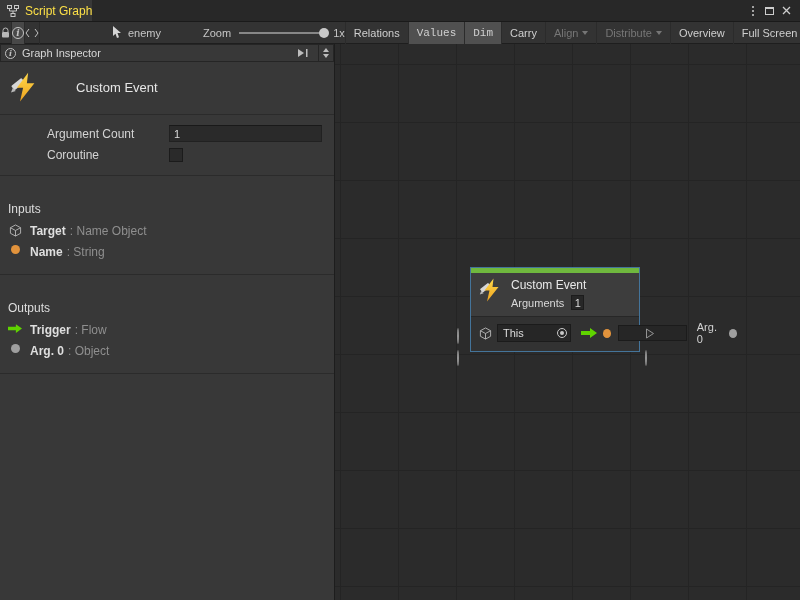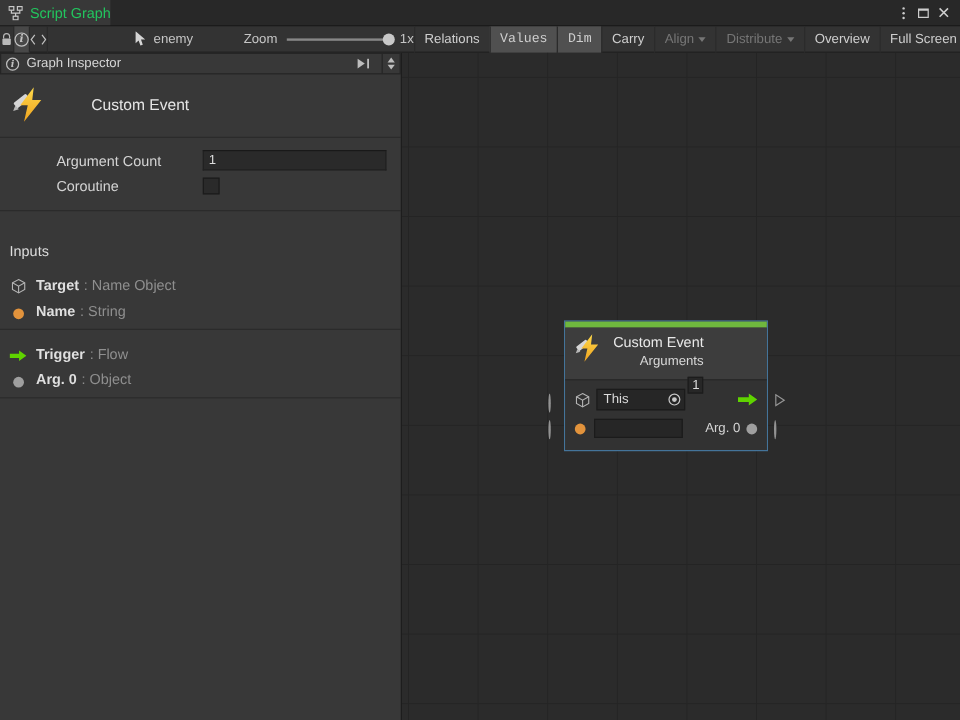--- a/index.html
+++ b/index.html
@@ -2,21 +2,21 @@
 <html><head>
 <meta charset="utf-8">
 <style>
   *{box-sizing:border-box;margin:0;padding:0;}
   html,body{width:800px;height:600px;overflow:hidden;}
   body{background:#282828;font-family:"Liberation Sans","DejaVu Sans",sans-serif;font-size:12px;color:#d2d2d2;position:relative;}
   svg{display:block;}
 
   
   .tabbar{position:absolute;left:0;top:0;width:800px;height:22px;background:#282828;display:flex;align-items:stretch;border-bottom:1px solid #1a1a1a;}
-  .tab{display:flex;align-items:center;gap:6px;background:#383838;padding:0 0 0 7px;color:#22c55e;font-size:12px;}
+  .tab{display:flex;align-items:center;gap:6px;background:#383838;padding:0 0 0 7px;color:#fde047;font-size:12px;}
   .win-controls{margin-left:auto;display:flex;align-items:center;padding-right:5px;}
   .win-btn{width:17px;height:17px;display:flex;align-items:center;justify-content:center;}
   .kebab{display:flex;flex-direction:column;gap:2px;}
   .kebab i{width:2px;height:2px;border-radius:50%;background:#cdcdcd;display:block;}
   .maxbox{width:9px;height:8px;border:1px solid #cdcdcd;border-top-width:2px;}
 
   
   .toolbar{position:absolute;left:0;top:22px;width:800px;height:22px;background:#333333;border-bottom:1px solid #1e1e1e;display:flex;align-items:center;font-size:11px;color:#c6c6c6;}
   .tb-cell{width:22px;height:22px;display:flex;align-items:center;justify-content:center;border-right:1px solid #2a2a2a;}
   .tb-cell.pressed{background:#484848;}
@@ -45,42 +45,42 @@
   .event-title{margin-left:36px;font-size:13px;color:#e6e6e6;}
 
   .fields{padding:8px 12px 10px 8px;border-bottom:1px solid #2b2b2b;}
   .field-row{display:flex;align-items:center;height:21px;}
   .field-label{width:122px;font-size:12px;color:#d4d4d4;margin-left:39px;}
   .text-field{flex:1;height:17px;background:#2a2a2a;border:1px solid #212121;border-top-color:#191919;color:#dcdcdc;font-size:11px;padding:0 4px;font-family:inherit;outline:none;}
   .checkbox{width:14px;height:14px;background:#2a2a2a;border:1px solid #1b1b1b;}
 
   .io-section{padding:6px 10px 8px 8px;border-bottom:1px solid #2b2b2b;}
   .io-heading{font-size:12px;color:#dedede;margin:20px 0 8px 0;}
-  .io-row{display:flex;align-items:flex-end;gap:8px;height:21px;}
+  .io-row{display:flex;align-items:flex-start;gap:8px;height:21px;}
   .icon13{width:14px;display:flex;justify-content:center;}
   .io-name{font-weight:bold;color:#dfdfdf;font-size:12px;}
   .io-type{color:#8f8f8f;font-size:12px;margin-left:-4px;}
   .dot{width:9px;height:9px;border-radius:50%;display:block;}
   .dot.orange{background:#e2933c;}
   .dot.gray{background:#9f9f9f;}
 
   
   .canvas{position:absolute;left:335px;top:44px;width:465px;height:556px;background:#2b2b2b;
     background-image:linear-gradient(#242424 1px,transparent 1px),linear-gradient(90deg,#242424 1px,transparent 1px);
     background-size:58px 58px;background-position:5px 20px;}
 
   
   .node{position:absolute;left:135px;top:223px;width:170px;background:#383838;border:1px solid #44749a;}
   .node-accent{height:5px;background:#6fb83e;}
   .node-header{display:flex;gap:8px;padding:5px 8px 6px 8px;background:#3d3d3d;}
   .node-title{font-size:12px;color:#e9e9e9;line-height:15px;}
-  .node-sub{display:flex;align-items:flex-end;gap:7px;margin-top:2px;height:15px;flex-direction:column;}
+  .node-sub{display:flex;align-items:center;gap:7px;margin-top:2px;height:15px;}
   .node-sub-label{font-size:11px;color:#d8d8d8;}
   .badge{min-width:13px;height:15px;background:#272727;border:1px solid #1c1c1c;color:#dadada;font-size:11px;display:flex;align-items:center;justify-content:center;padding:0 2px;}
-  .node-body{background:#323232;border-top:1px solid #272727;padding:7px 8px 9px 8px;display:flex;flex-direction:column;gap:6px;}
+  .node-body{background:#323232;border-top:1px solid #272727;padding:7px 8px 9px 8px;display:flex;flex-direction:row;gap:6px;}
   .node-row{display:flex;align-items:center;gap:5px;height:18px;}
   .dropdown{width:74px;height:18px;background:#262626;border:1px solid #1b1b1b;display:flex;align-items:center;padding:0 3px 0 5px;gap:4px;}
   .dropdown-text{flex:1;font-size:11px;color:#dcdcdc;}
   .target-icon{width:10px;height:10px;border:1px solid #c9c9c9;border-radius:50%;display:flex;align-items:center;justify-content:center;}
   .target-icon i{width:4px;height:4px;border-radius:50%;background:#c9c9c9;display:block;}
   .mini-field{width:74px;height:16px;background:#262626;border:1px solid #1b1b1b;margin-left:2px;}
   .spacer{flex:1;}
   .arg-label{font-size:11px;color:#d3d3d3;}
   .port{position:absolute;}
   .port-circle{width:9px;height:9px;border:1px solid #939393;border-radius:50%;background:#2b2b2b;}
@@ -249,20 +249,21 @@
     <div class="io-row">
       <span class="icon13">
           <span class="dot orange"></span>
         </span>
       <span class="io-name">Name</span>
       <span class="io-type">: String</span>
     </div>
   </div>
 
   <div class="io-section">
+    <div class="io-heading">Outputs</div>
     <div class="io-row">
       <span class="icon13">
         <svg width="14" height="11" viewBox="0 0 16 12">
             <path d="M0 4 H9 V1 L16 6 L9 11 V8 H0 Z" fill="#5fd300"></path>
           </svg>
       </span>
       <span class="io-name">Trigger</span>
       <span class="io-type">: Flow</span>
     </div>
     <div class="io-row">

